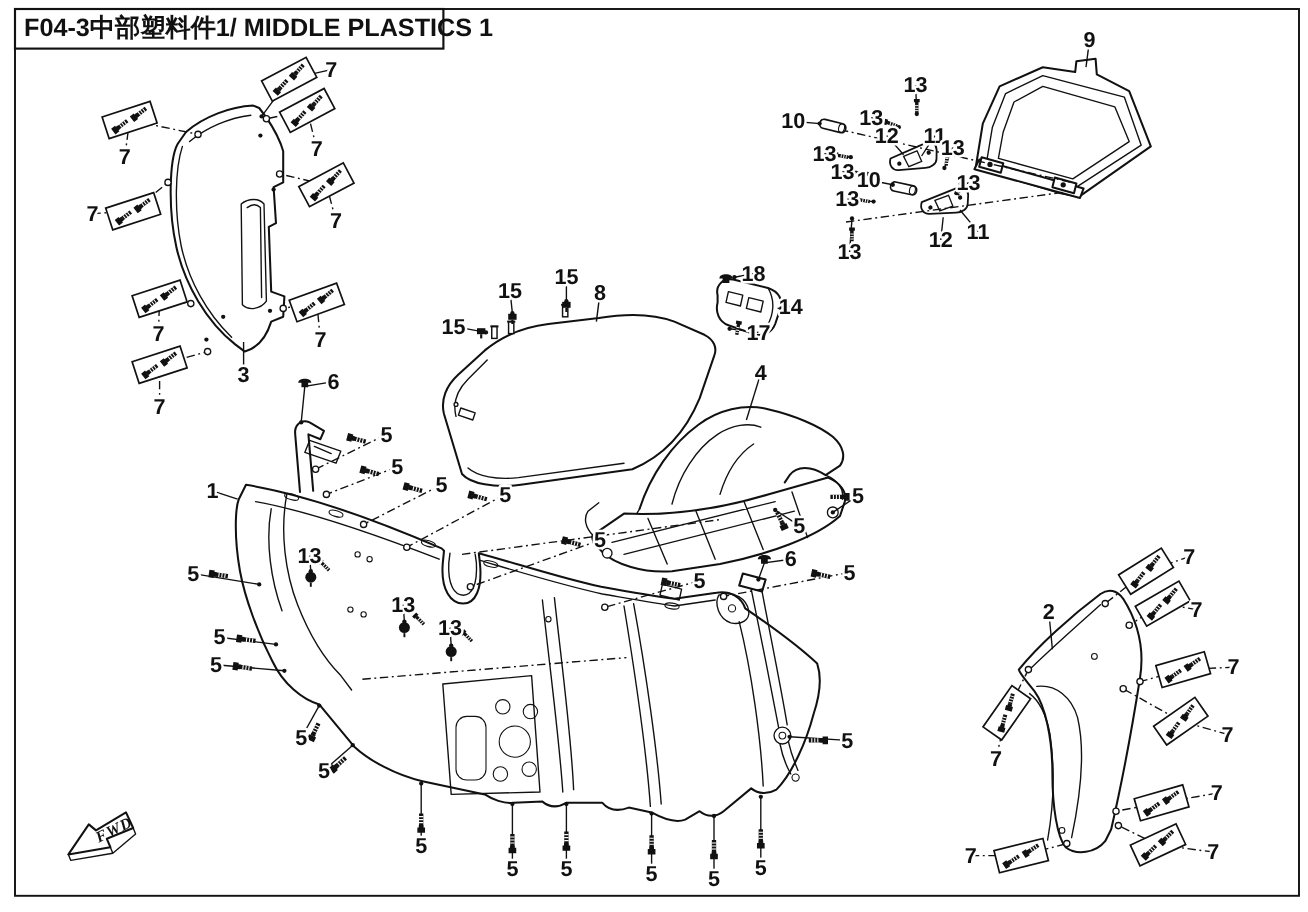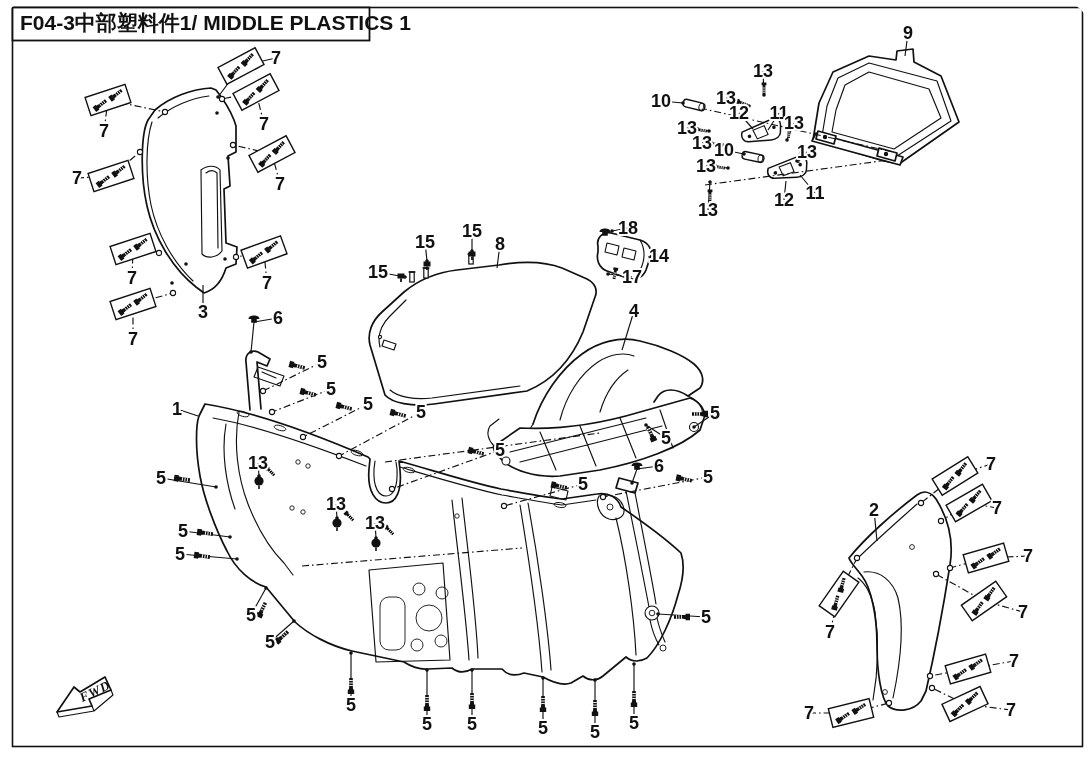--- a/index.html
+++ b/index.html
@@ -1,17 +1,17 @@
 <!DOCTYPE html>
 <html style="--ink: #111111; --paper: #ffffff;"><head>
 <meta charset="utf-8">
 <style>
   html,body{margin:0;padding:0;background:#fff;}
   #stage{position:relative;width:1090px;height:760px;background:var(--paper,#fff);overflow:hidden;
-         font-family:"Liberation Sans",sans-serif;border-radius:32px;}
+         font-family:"Liberation Sans",sans-serif;}
   svg{position:absolute;left:0;top:0;}
   .part{fill:var(--paper,#fff);stroke:var(--ink,#111);stroke-width:1.7;stroke-linejoin:round;stroke-linecap:round;}
   .detail{fill:none;stroke:var(--ink,#111);stroke-width:1.15;stroke-linejoin:round;stroke-linecap:round;}
   .thin{fill:none;stroke:var(--ink,#111);stroke-width:0.9;}
   .leader{fill:none;stroke:var(--ink,#111);stroke-width:1.15;}
   .dash{stroke-dasharray:7 3 1.6 3;}
   .hole{fill:#fff;stroke:var(--ink,#111);stroke-width:1.1;}
   .dot{fill:var(--ink,#111);}
   .callout{font:bold 18px "Liberation Sans",sans-serif;fill:var(--ink,#111);
            text-anchor:middle;dominant-baseline:central;

